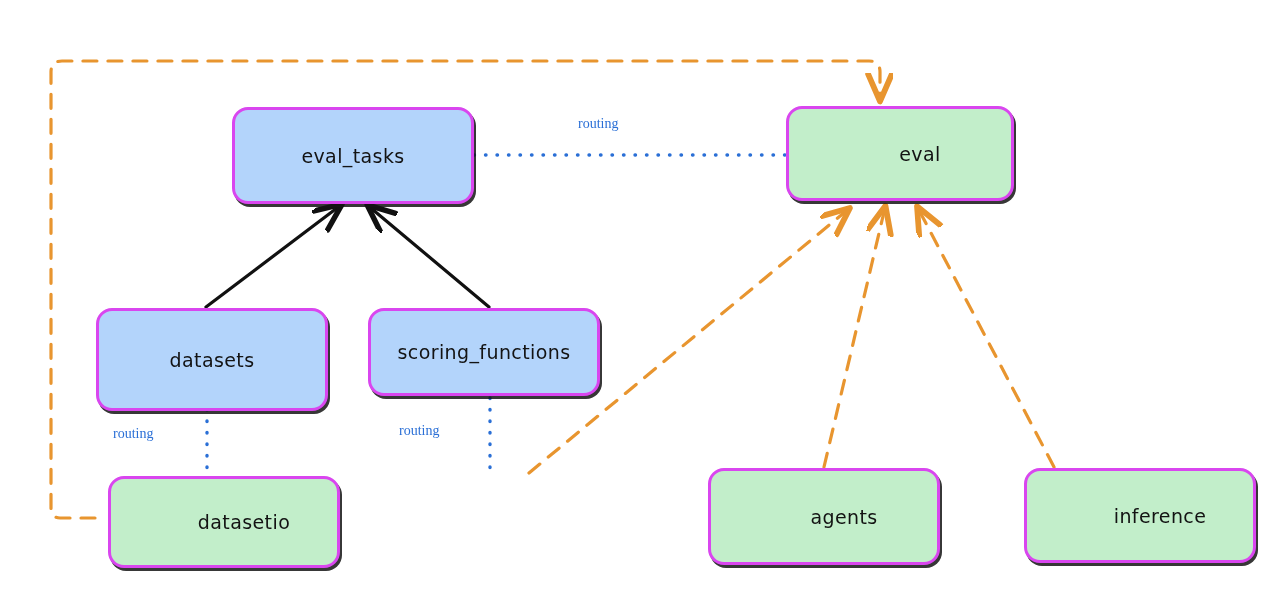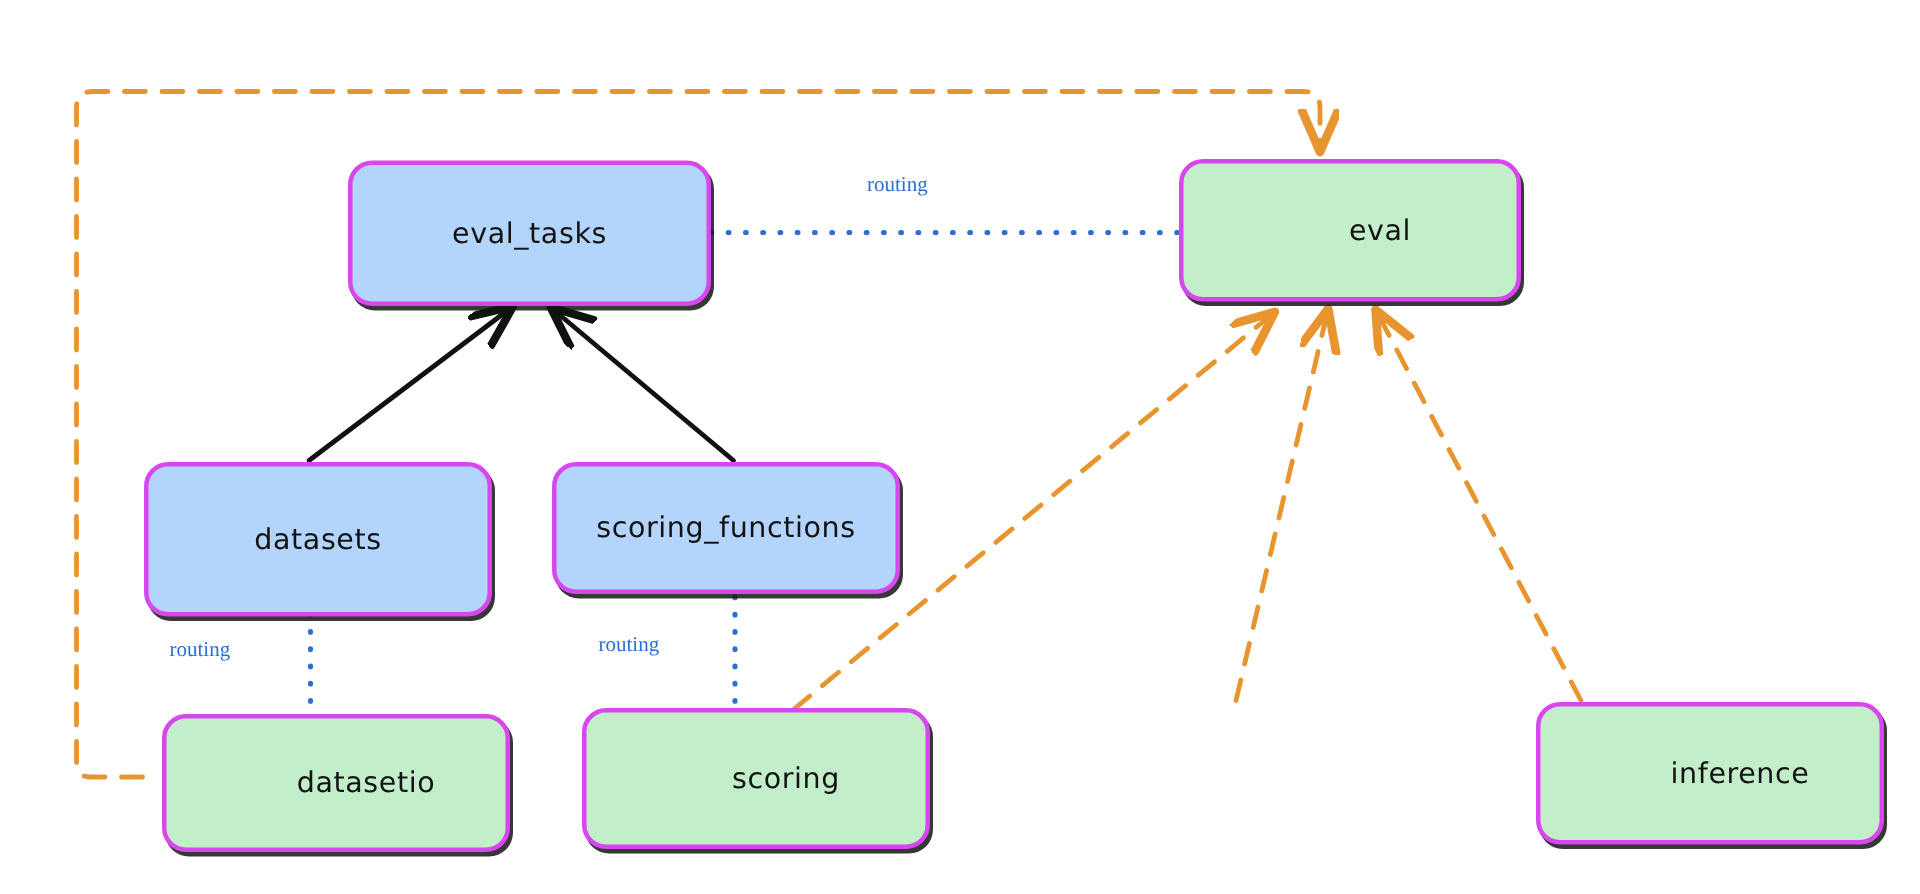--- a/index.html
+++ b/index.html
@@ -97,24 +97,24 @@
   </div>
 
   <div class="node blue" style="left:368px; top:308px; width:232px; height:88px;">
     <span class="node-label">scoring_functions</span>
   </div>
 
   <div class="node green" style="left:96px; top:476px; width:232px; height:92px;margin-left:12px;">
     <span class="node-label">datasetio</span>
   </div>
 
-  <div class="node green" style="left:388px; top:472px; width:232px; height:94px;">
-    <span class="node-label">scoring</span>
+
+  <div class="node green" style="left:708px; top:468px; width:232px; height:97px;">
+    <span class="node-label">agents</span>
   </div>
-
 
   <div class="node green" style="left:1024px; top:468px; width:232px; height:95px;text-align:right;">
     <span class="node-label">inference</span>
   </div>
 
   <span class="edge-label" style="left:578px; top:116px;">routing</span>
   <span class="edge-label" style="left:113px; top:426px;">routing</span>
   <span class="edge-label" style="left:399px; top:423px;">routing</span>
 
 </div>

